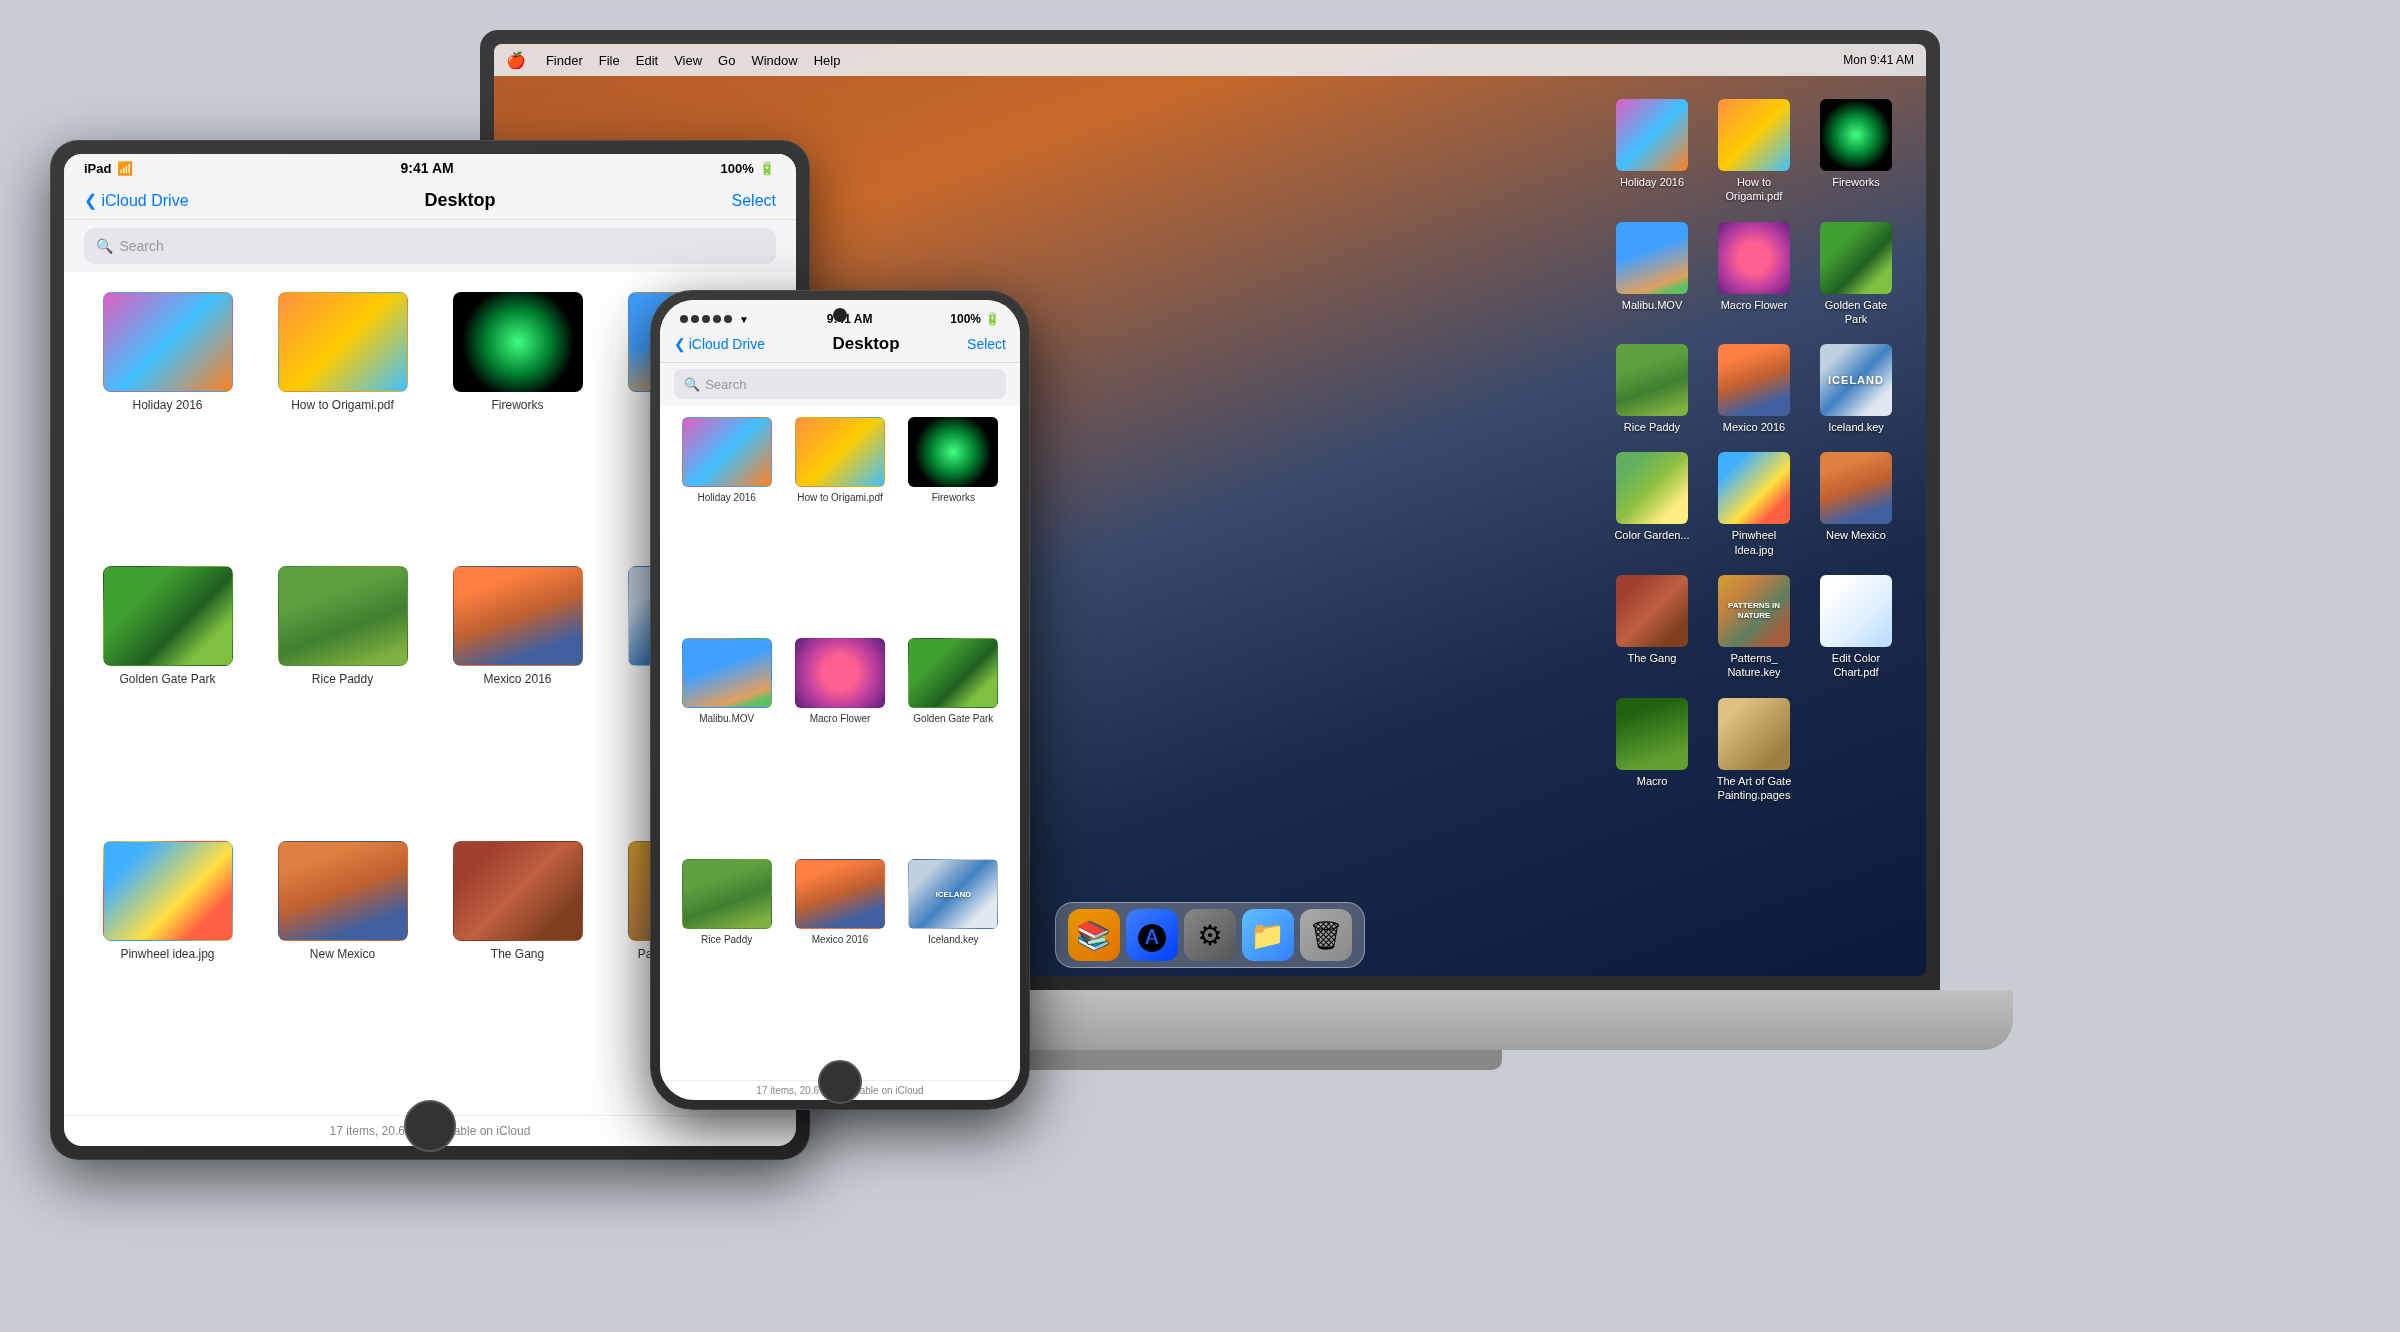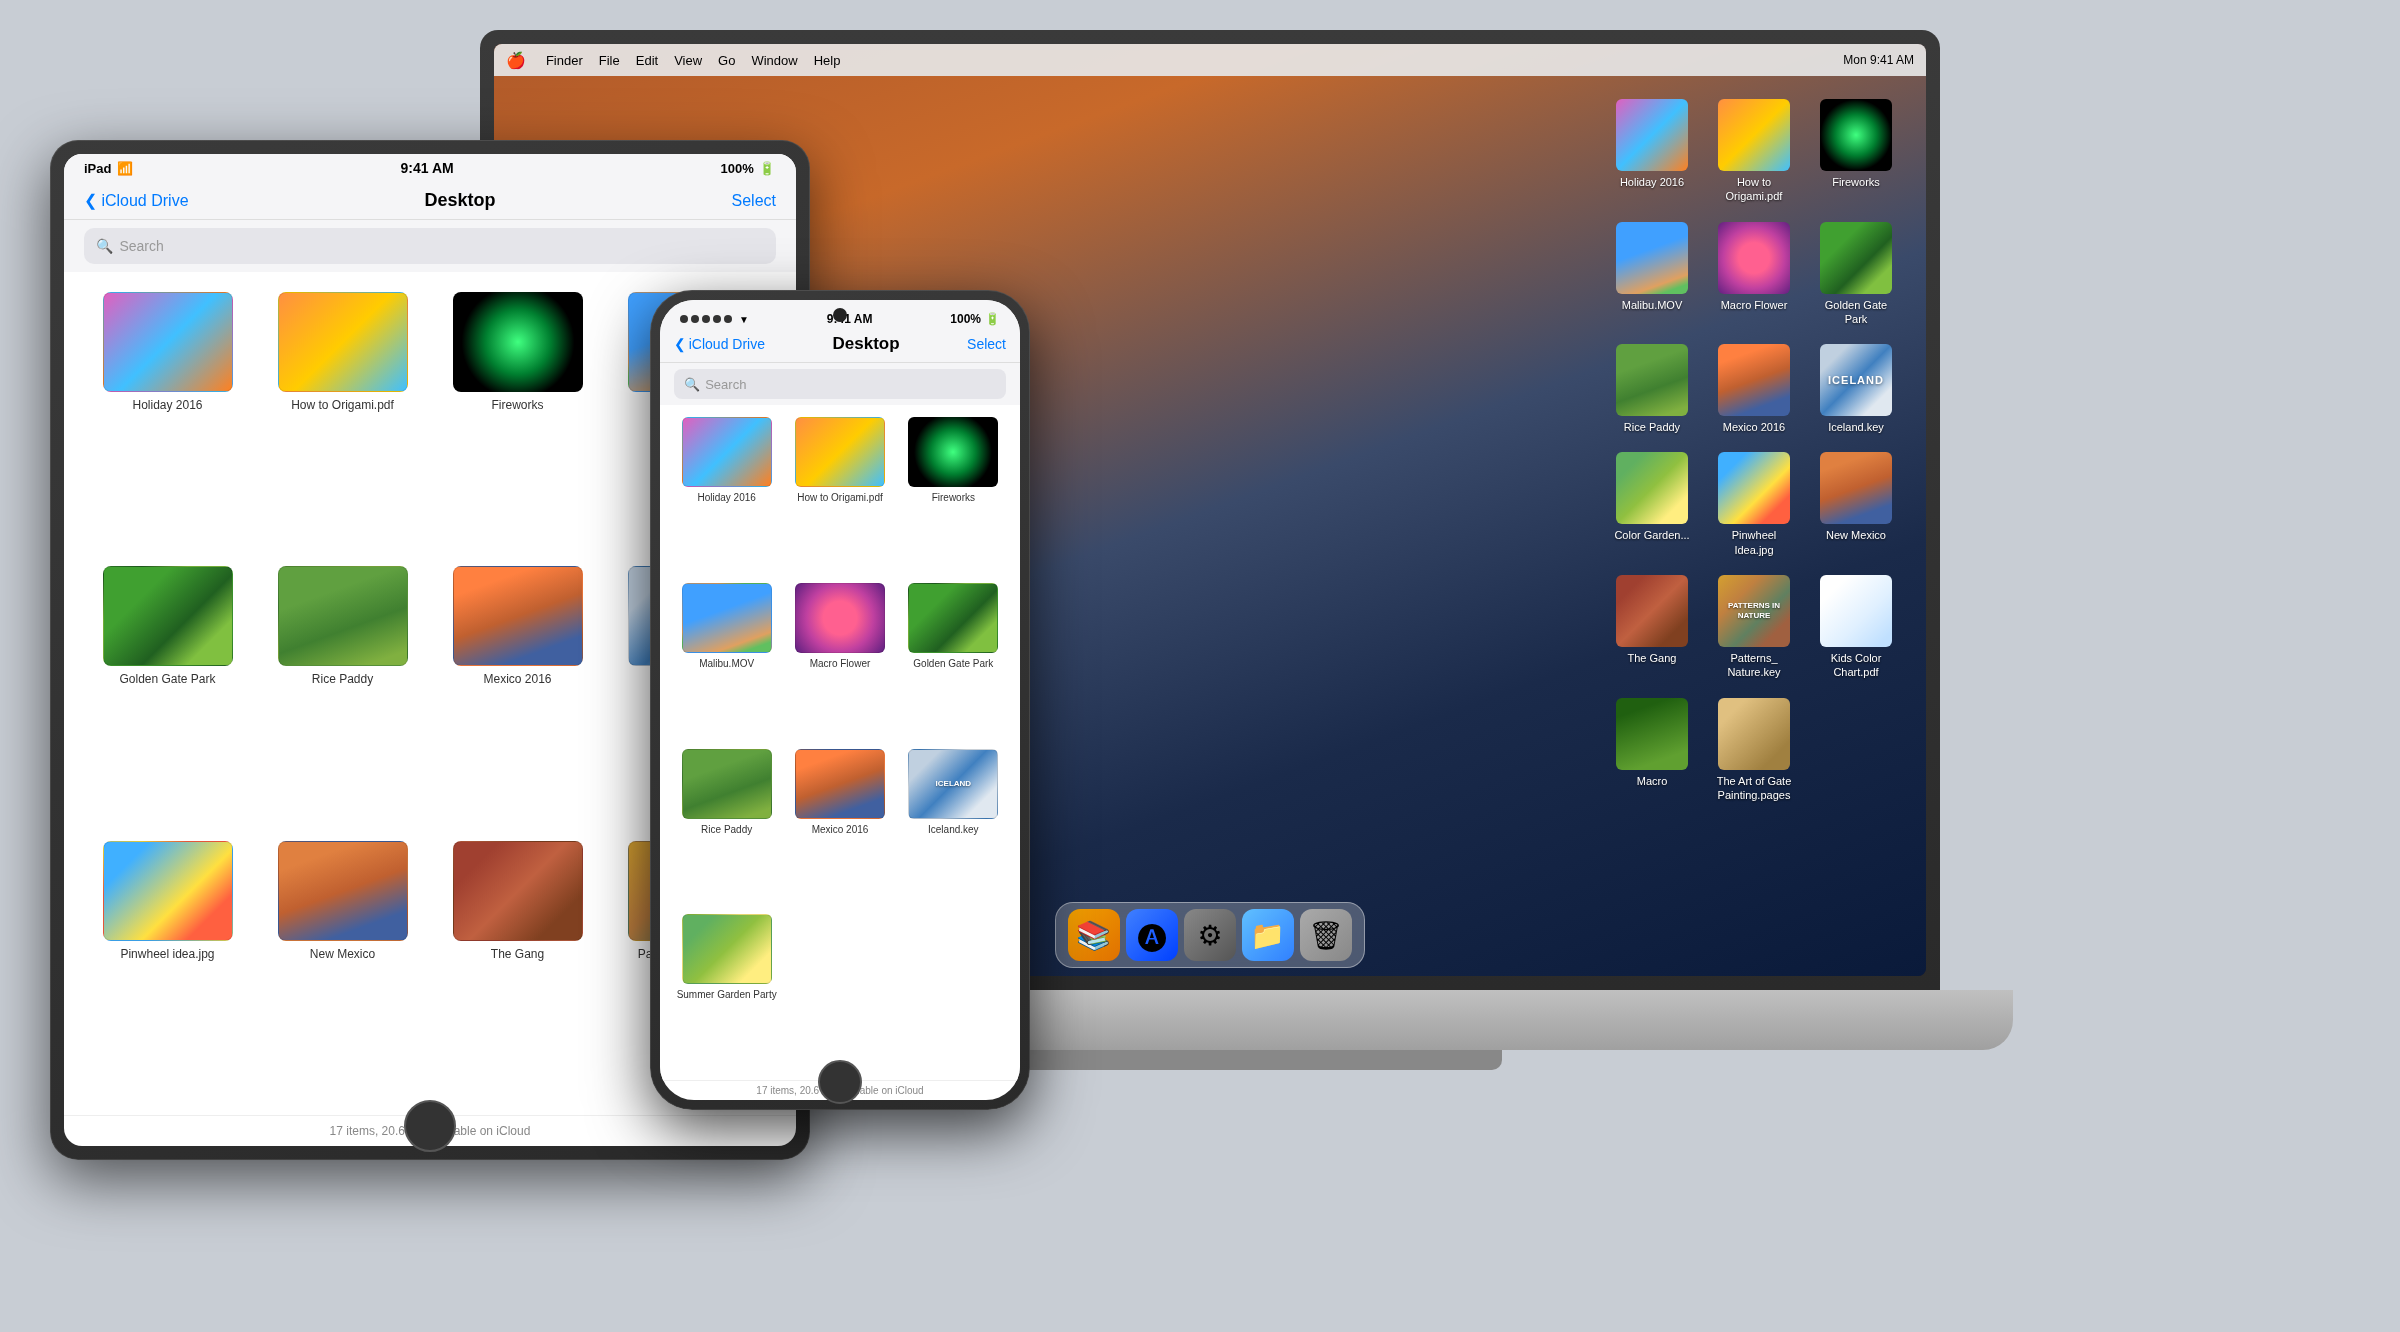--- a/index.html
+++ b/index.html
@@ -549,21 +549,21 @@
             <span class="desktop-icon-label">The Gang</span>
           </div>
           <div class="desktop-icon">
             <div class="desktop-icon-thumb">
               <div class="patterns-overlay">PATTERNS IN NATURE</div>
             </div>
             <span class="desktop-icon-label">Patterns_ Nature.key</span>
           </div>
           <div class="desktop-icon">
             <div class="desktop-icon-thumb thumb-kidschart"></div>
-            <span class="desktop-icon-label">Kids Color Chart.pdf</span>
+            <span class="desktop-icon-label">Edit Color Chart.pdf</span>
           </div>
 
           <div class="desktop-icon">
             <div class="desktop-icon-thumb thumb-forest"></div>
             <span class="desktop-icon-label">Macro</span>
           </div>
           <div class="desktop-icon">
             <div class="desktop-icon-thumb thumb-artbook"></div>
             <span class="desktop-icon-label">The Art of Gate Painting.pages</span>
           </div>
@@ -748,23 +748,19 @@
         <div class="iphone-file">
           <div class="iphone-file-thumb thumb-mexico"></div>
           <span class="iphone-file-name">Mexico 2016</span>
         </div>
         <div class="iphone-file">
           <div class="iphone-file-thumb" style="background:linear-gradient(135deg,#c0d0e0 20%,#4080c0 50%,#e0e8f0 80%); display:flex; align-items:center; justify-content:center;">
             <span style="font-size:8px;font-weight:900;color:#fff;text-shadow:0 1px 2px rgba(0,0,0,0.5);">ICELAND</span>
           </div>
           <span class="iphone-file-name">Iceland.key</span>
         </div>
-        <div class="iphone-file">
-          <div class="iphone-file-thumb thumb-summer"></div>
-          <span class="iphone-file-name">Summer Garden Party</span>
-        </div>
       </div>
 
       <div class="iphone-footer">17 items, 20.6 GB available on iCloud</div>
     </div>
     <div class="iphone-home"></div>
   </div>
 </div>
 
 </body></html>

